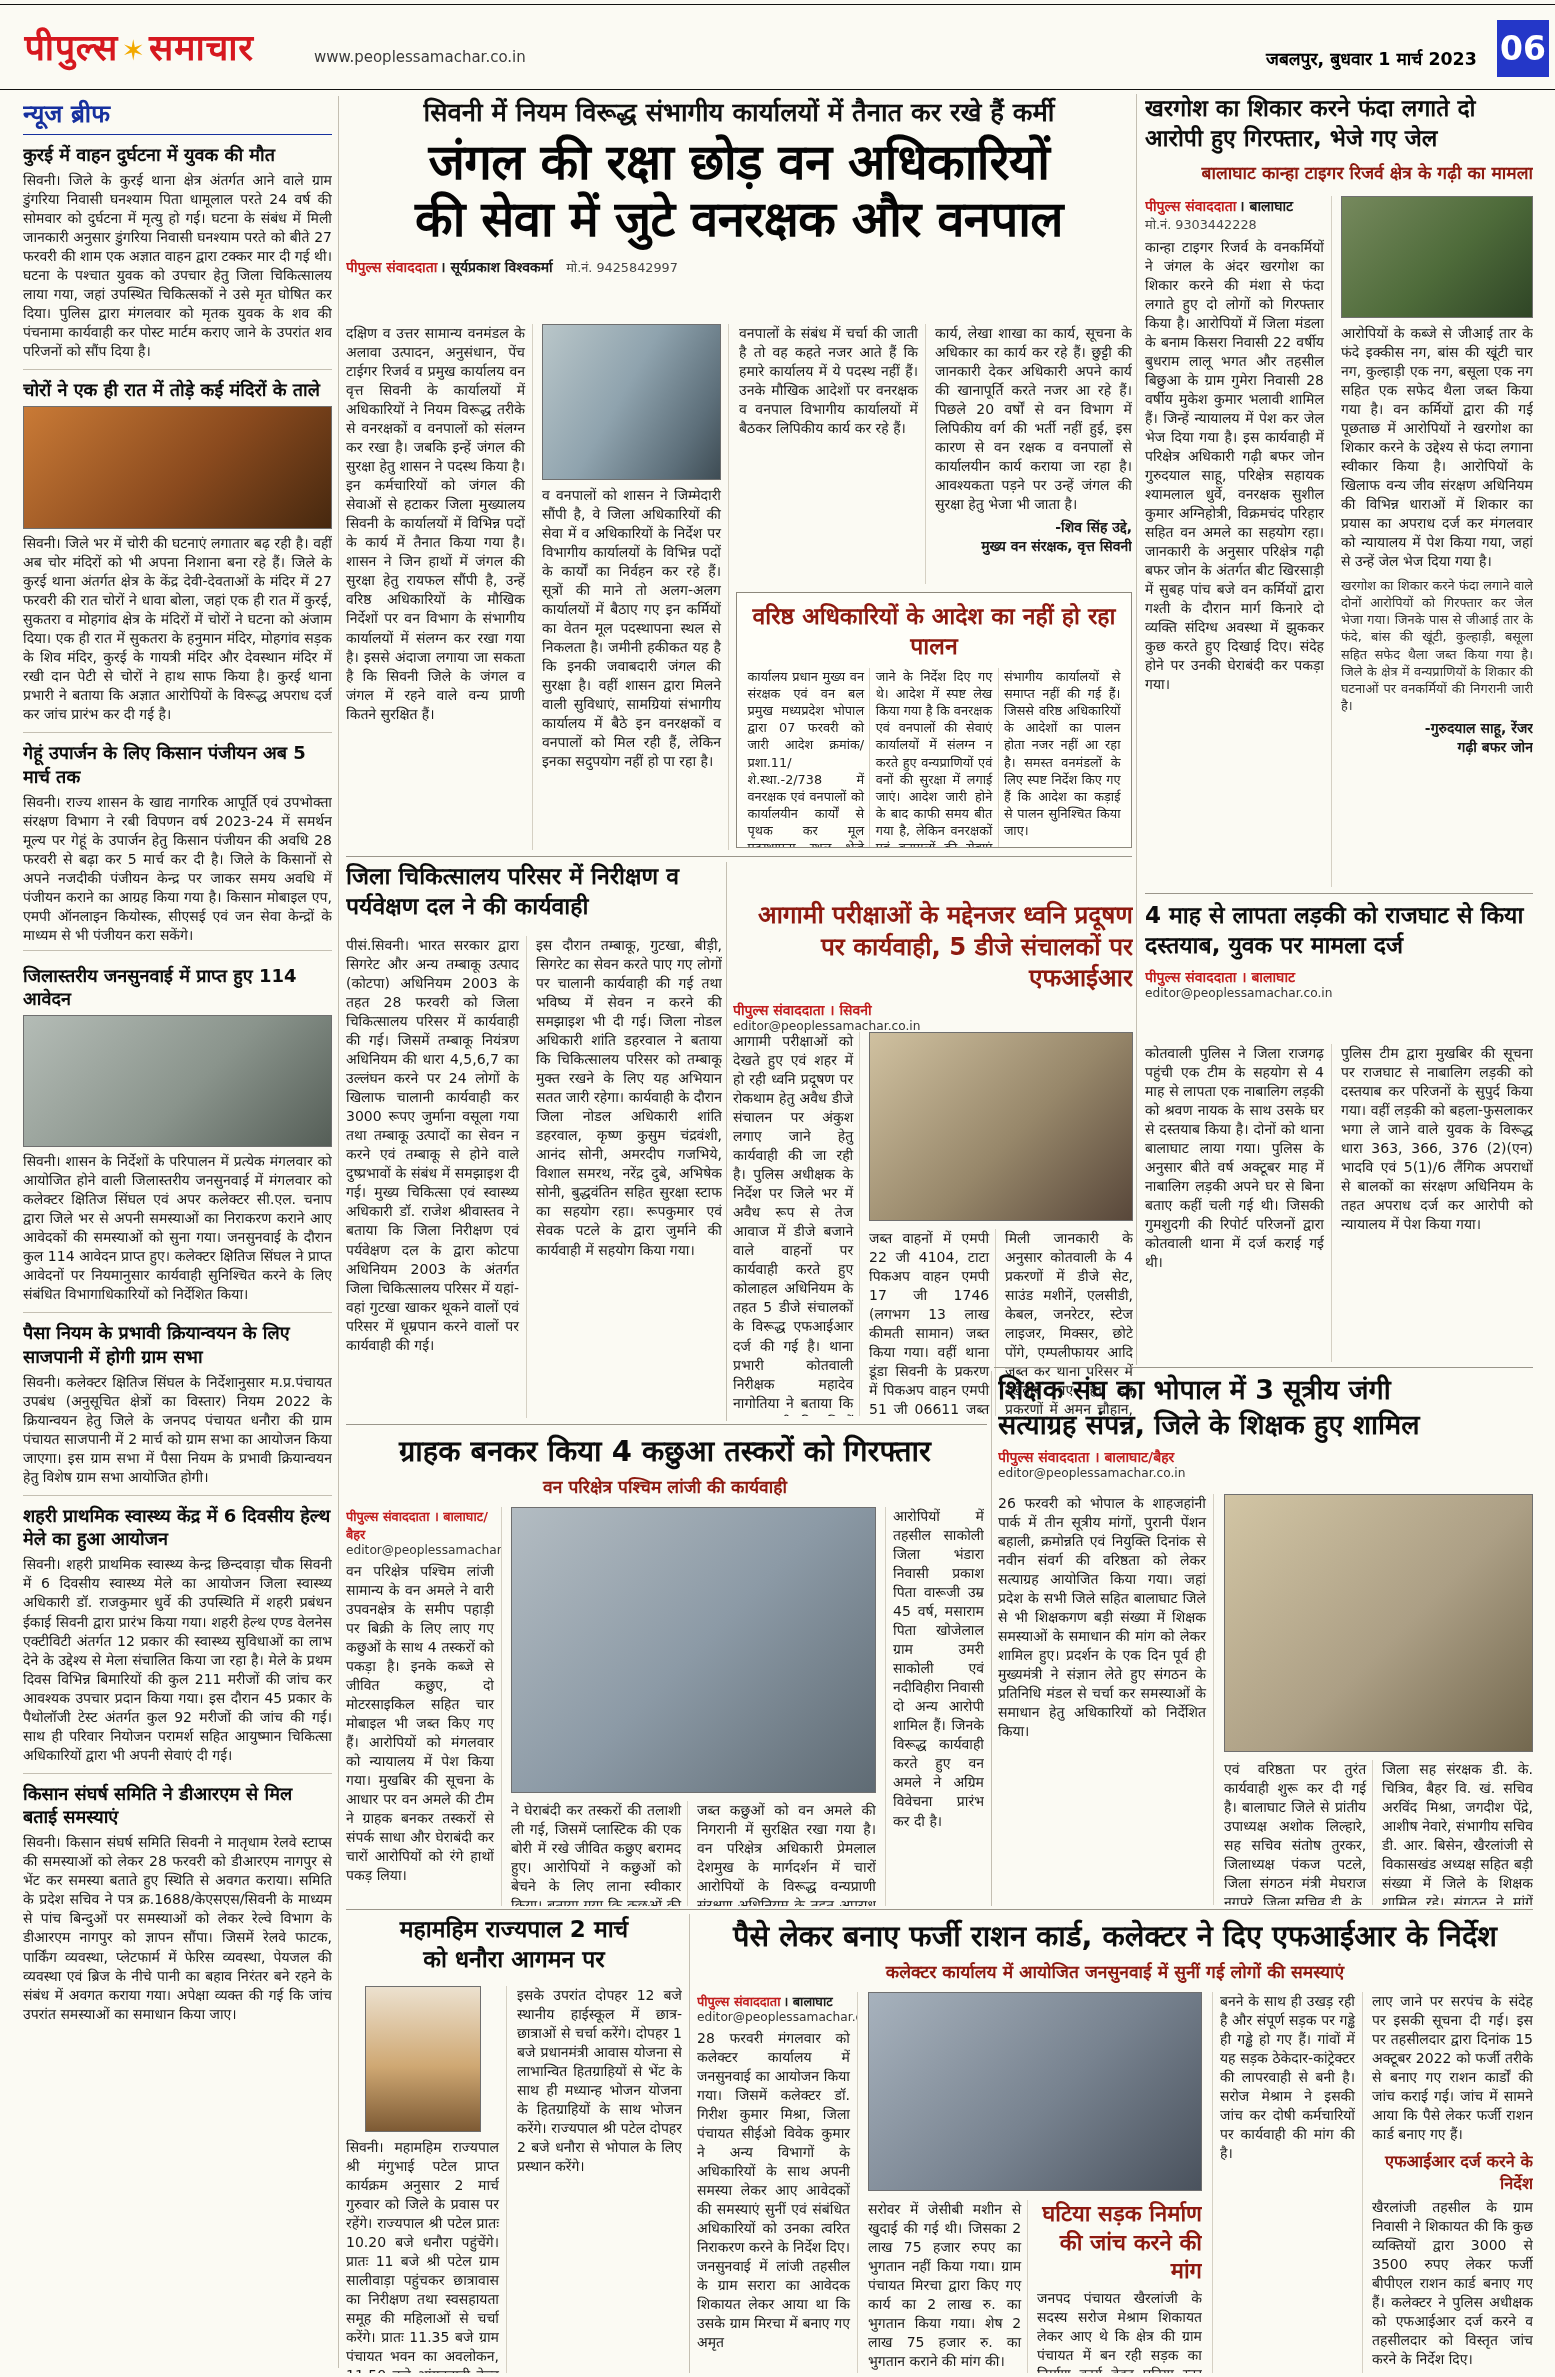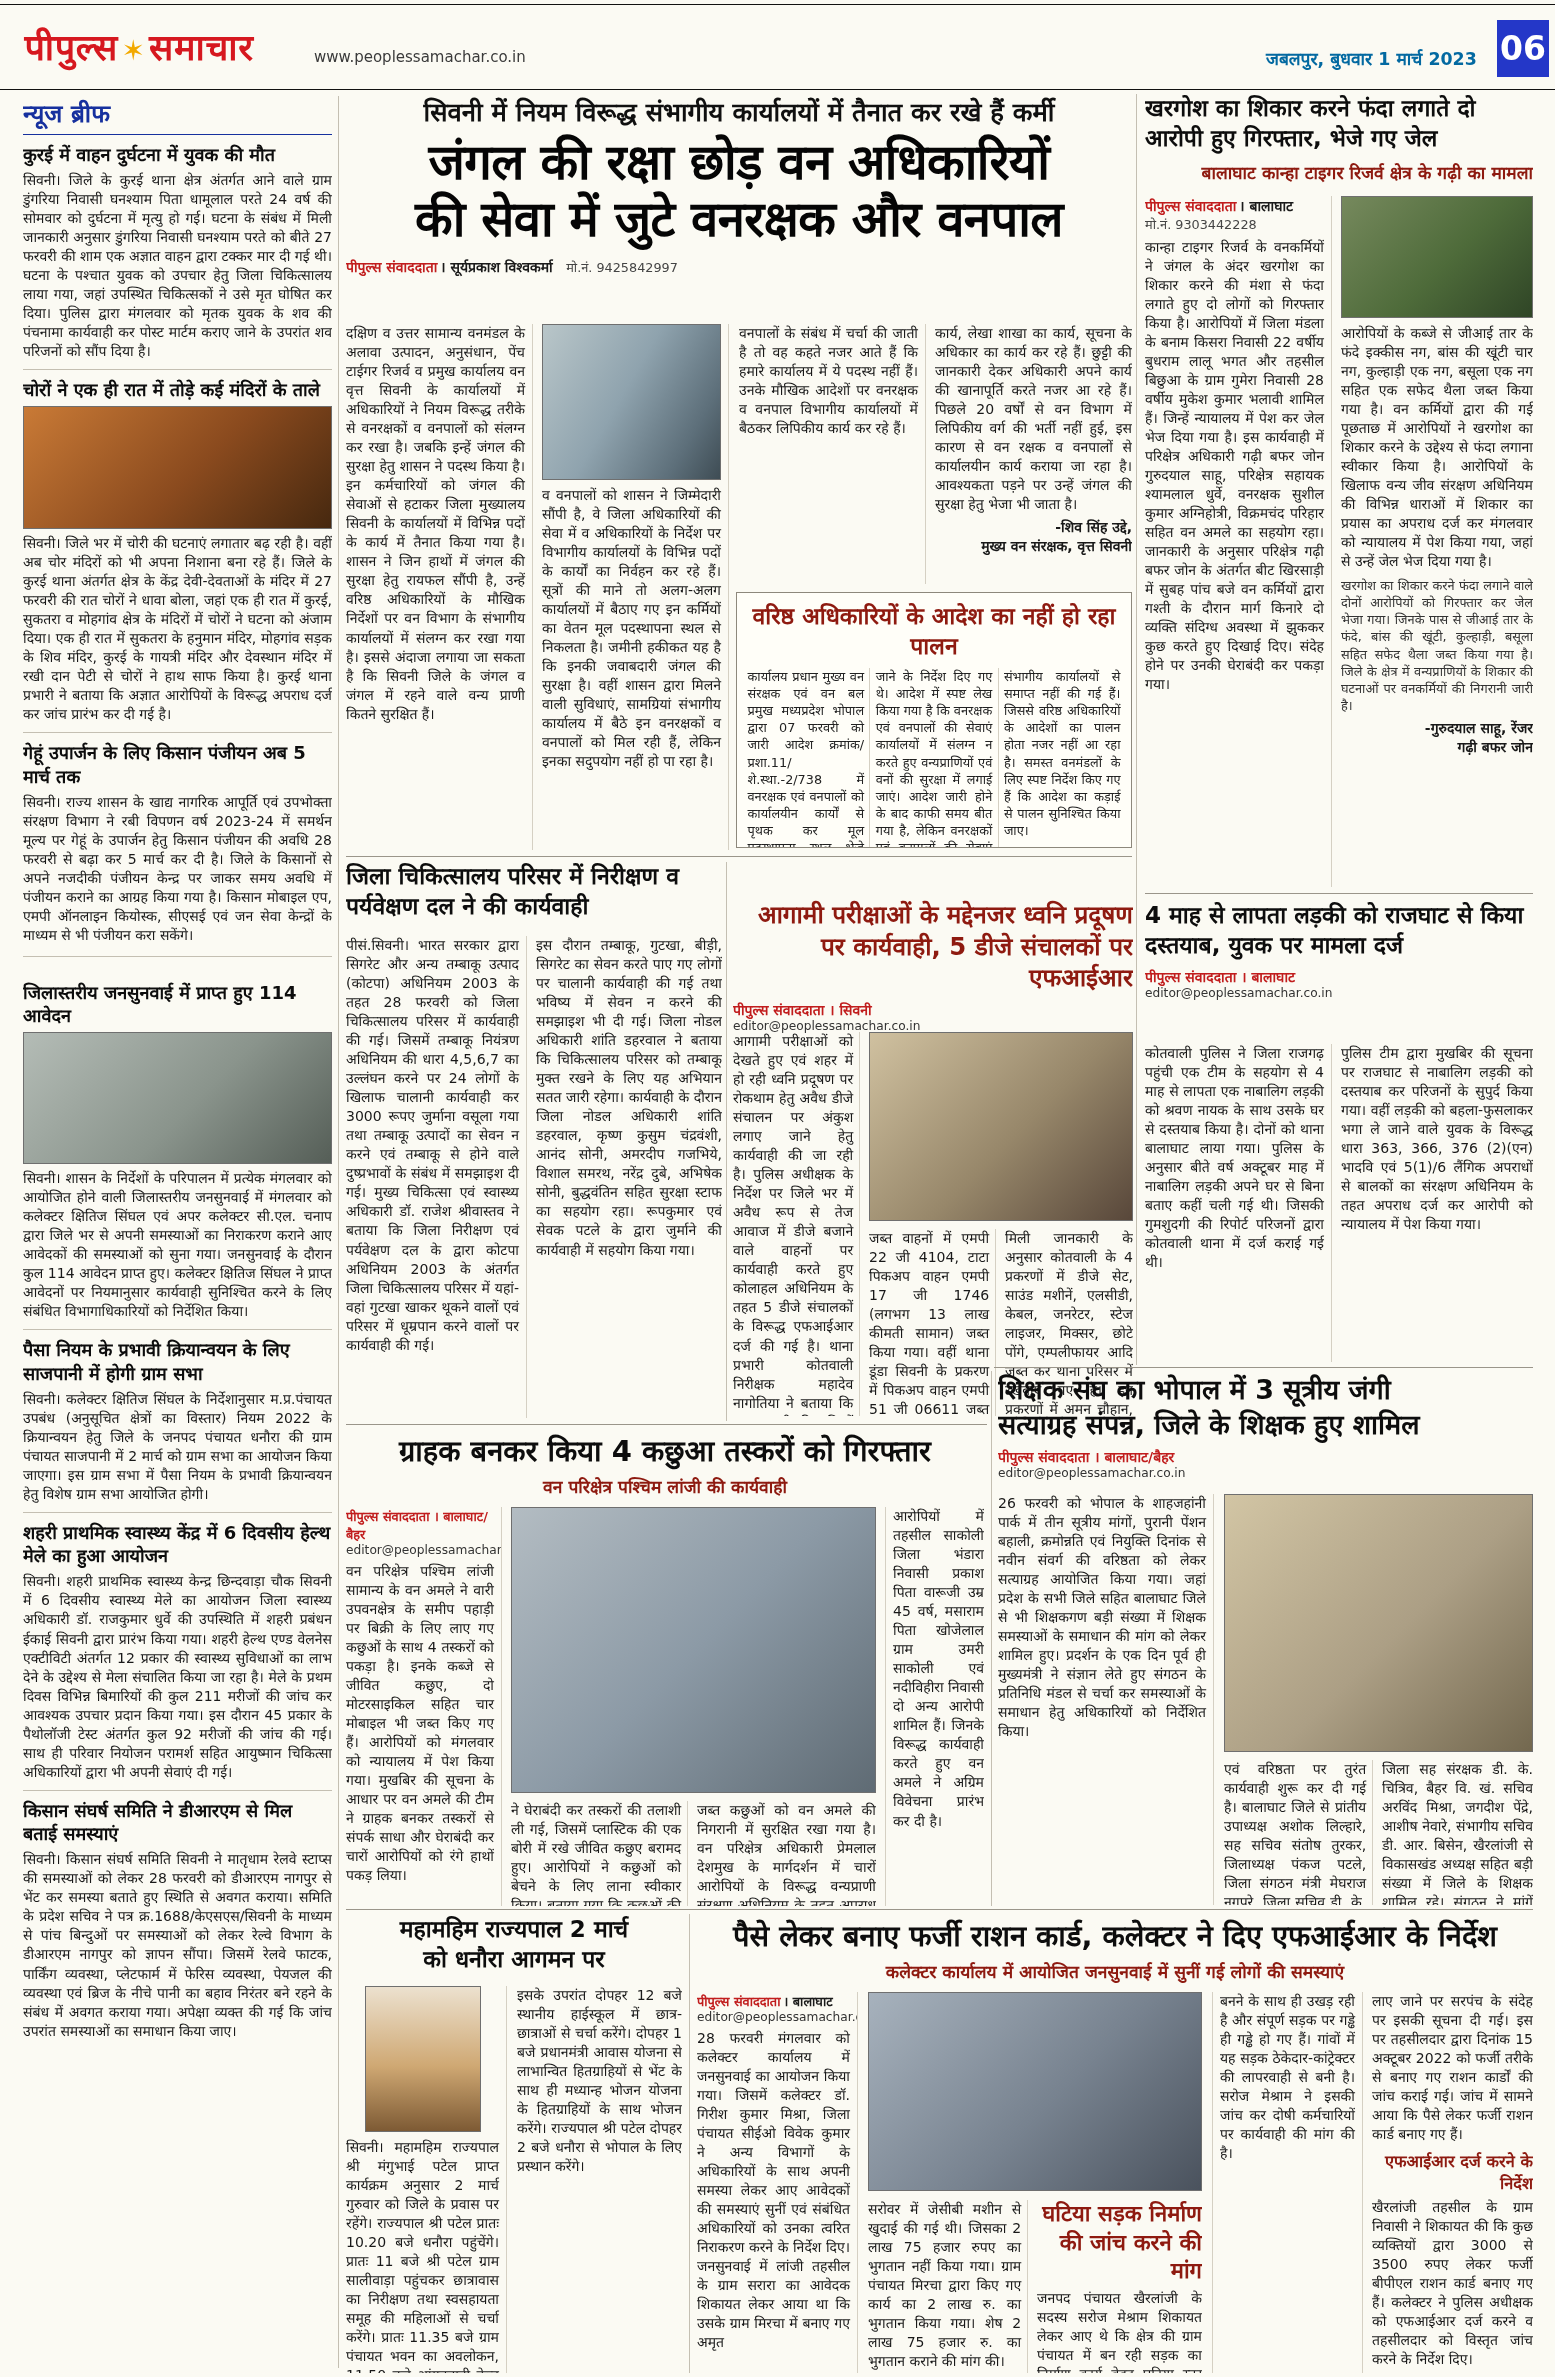--- a/index.html
+++ b/index.html
@@ -46,41 +46,41 @@
 </head>
 <body>
 
 <div class="page">
 
   <div class="abs" style="left:0;top:3.5px;width:1555px;height:86px;border-top:1.7px solid #111;border-bottom:1.7px double #111;">
     <div class="abs" style="left:24.4px;top:17.4px;font-size:36px;font-weight:900;color:#d6181f;letter-spacing:0.6px;">
       <span>पीपुल्स</span><span style="color:#f2a900;font-size:28px;padding:0 3.5px;">✶</span><span>समाचार</span>
     </div>
     <div class="abs" style="left:314px;top:43px;font-size:15px;color:#3a3a3a;">www.peoplessamachar.co.in</div>
-    <div class="abs" style="left:1266px;top:41px;font-size:17.4px;font-weight:700;color:#0369a1;">जबलपुर, बुधवार 1 मार्च 2023</div>
+    <div class="abs" style="left:1266px;top:41px;font-size:17.4px;font-weight:700;color:#000000;">जबलपुर, बुधवार 1 मार्च 2023</div>
     <div class="abs" style="left:1497px;top:15px;width:52px;height:57px;background:#2437c8;display:flex;align-items:center;justify-content:center;">
       <span style="color:#fff;font-weight:900;font-size:33px;">06</span>
     </div>
   </div>
 
   <aside class="abs clip" style="left:23px;top:96px;width:309px;height:2276px;">
     <div style="font-size:24.4px;font-weight:900;color:#16309e;border-bottom:1.7px solid #16309e;padding-bottom:4.6px;margin-bottom:8.1px;">न्यूज ब्रीफ</div>
 
     <div style="margin-bottom:8.1px;border-bottom:0.6px solid #c4bfb2;padding-bottom:8.1px;">
       <div class="headline" style="font-size:18px;line-height:1.3;margin-bottom:4.6px;">कुरई में वाहन दुर्घटना में युवक की मौत</div>
       <div class="body-txt just">सिवनी। जिले के कुरई थाना क्षेत्र अंतर्गत आने वाले ग्राम डुंगरिया निवासी घनश्याम पिता धामूलाल परते 24 वर्ष की सोमवार को दुर्घटना में मृत्यु हो गई। घटना के संबंध में मिली जानकारी अनुसार डुंगरिया निवासी घनश्याम परते को बीते 27 फरवरी की शाम एक अज्ञात वाहन द्वारा टक्कर मार दी गई थी। घटना के पश्चात युवक को उपचार हेतु जिला चिकित्सालय लाया गया, जहां उपस्थित चिकित्सकों ने उसे मृत घोषित कर दिया। पुलिस द्वारा मंगलवार को मृतक युवक के शव की पंचनामा कार्यवाही कर पोस्ट मार्टम कराए जाने के उपरांत शव परिजनों को सौंप दिया है।</div>
     </div>
 
     <div style="margin-bottom:8.1px;border-bottom:0.6px solid #c4bfb2;padding-bottom:8.1px;">
       <div class="headline" style="font-size:18px;line-height:1.3;margin-bottom:4.6px;">चोरों ने एक ही रात में तोड़े कई मंदिरों के ताले</div>
       <div class="photo ph-temple" style="width:100%;height:123px;margin-bottom:4.6px;"></div>
       <div class="body-txt just">सिवनी। जिले भर में चोरी की घटनाएं लगातार बढ़ रही है। वहीं अब चोर मंदिरों को भी अपना निशाना बना रहे हैं। जिले के कुरई थाना अंतर्गत क्षेत्र के केंद्र देवी-देवताओं के मंदिर में 27 फरवरी की रात चोरों ने धावा बोला, जहां एक ही रात में कुरई, सुकतरा व मोहगांव क्षेत्र के मंदिरों में चोरों ने घटना को अंजाम दिया। एक ही रात में सुकतरा के हनुमान मंदिर, मोहगांव सड़क के शिव मंदिर, कुरई के गायत्री मंदिर और देवस्थान मंदिर में रखी दान पेटी से चोरों ने हाथ साफ किया है। कुरई थाना प्रभारी ने बताया कि अज्ञात आरोपियों के विरूद्ध अपराध दर्ज कर जांच प्रारंभ कर दी गई है।</div>
     </div>
 
-    <div style="margin-bottom:24px;border-bottom:0.6px solid #c4bfb2;padding-bottom:11px;">
+    <div style="margin-bottom:13px;border-bottom:0.6px solid #c4bfb2;padding-bottom:5px;">
       <div class="headline" style="font-size:18px;line-height:1.3;margin-bottom:4.6px;">गेहूं उपार्जन के लिए किसान पंजीयन अब 5 मार्च तक</div>
       <div class="body-txt just">सिवनी। राज्य शासन के खाद्य नागरिक आपूर्ति एवं उपभोक्ता संरक्षण विभाग ने रबी विपणन वर्ष 2023-24 में समर्थन मूल्य पर गेहूं के उपार्जन हेतु किसान पंजीयन की अवधि 28 फरवरी से बढ़ा कर 5 मार्च कर दी है। जिले के किसानों से अपने नजदीकी पंजीयन केन्द्र पर जाकर समय अवधि में पंजीयन कराने का आग्रह किया गया है। किसान मोबाइल एप, एमपी ऑनलाइन कियोस्क, सीएसई एवं जन सेवा केन्द्रों के माध्यम से भी पंजीयन करा सकेंगे।</div>
     </div>
 
     <div style="margin-bottom:8.1px;border-bottom:0.6px solid #c4bfb2;padding-bottom:8.1px;">
       <div class="headline" style="font-size:18px;line-height:1.3;margin-bottom:4.6px;">जिलास्तरीय जनसुनवाई में प्राप्त हुए 114 आवेदन</div>
       <div class="photo ph-jansun" style="width:100%;height:132px;margin-bottom:4.6px;"></div>
       <div class="body-txt just">सिवनी। शासन के निर्देशों के परिपालन में प्रत्येक मंगलवार को आयोजित होने वाली जिलास्तरीय जनसुनवाई में मंगलवार को कलेक्टर क्षितिज सिंघल एवं अपर कलेक्टर सी.एल. चनाप द्वारा जिले भर से अपनी समस्याओं का निराकरण कराने आए आवेदकों की समस्याओं को सुना गया। जनसुनवाई के दौरान कुल 114 आवेदन प्राप्त हुए। कलेक्टर क्षितिज सिंघल ने प्राप्त आवेदनों पर नियमानुसार कार्यवाही सुनिश्चित करने के लिए संबंधित विभागाधिकारियों को निर्देशित किया।</div>
     </div>
 

